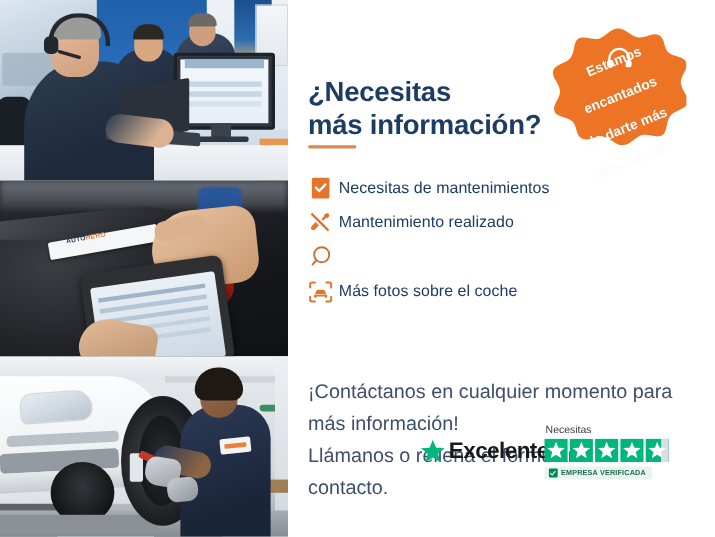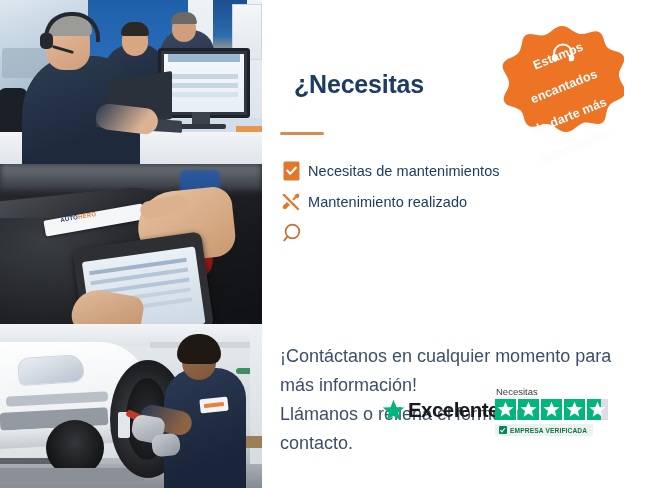--- a/index.html
+++ b/index.html
@@ -307,21 +307,20 @@
   .heading {
     position: absolute;
     left: 18px;
     top: 52px;
     width: 250px;
     font-size: 25px;
     line-height: 1.22;
     font-weight: bold;
     color: #1d3c64;
     letter-spacing: -0.2px;
-    margin-left: 14px;
   }
   .heading .l2 { display:block; }
 
   .rule {
     position: absolute;
     left: 18px;
     top: 132px;
     width: 44px;
     height: 3px;
     background: #d98b4f;
@@ -574,20 +573,21 @@
       <div class="p3-glove"></div>
       <div class="p3-glove2"></div>
     </div>
 
   </div>
 
   <div class="content">
 
     <h1 class="heading">
       <span>¿Necesitas</span>
+      <span class="l2">más información?</span>
     </h1>
 
     <div class="rule"></div>
 
     <div class="features">
 
       <div class="feature">
         <span class="feature-icon">
           <svg width="19" height="22" viewBox="0 0 19 22" aria-hidden="true">
             <path d="M3 1.5h13a1.5 1.5 0 0 1 1.5 1.5v16a1.5 1.5 0 0 1-1.5 1.5H3A1.5 1.5 0 0 1 1.5 19V3A1.5 1.5 0 0 1 3 1.5z" fill="#e3762b"></path>
@@ -614,20 +614,35 @@
 
       <div class="feature">
         <span class="feature-icon">
           <svg width="21" height="21" viewBox="0 0 22 22" aria-hidden="true">
             <circle cx="12" cy="9" r="7.2" fill="none" stroke="#c9703a" stroke-width="1.8"></circle>
             <path d="M6.7 14.4L3.4 18.2" stroke="#c9703a" stroke-width="2" stroke-linecap="round"></path>
           </svg>
         </span>
       </div>
 
+      <div class="feature">
+        <span class="feature-icon">
+          <svg width="23" height="21" viewBox="0 0 24 22" aria-hidden="true">
+            <g stroke="#e3762b" stroke-width="1.9" stroke-linecap="round" fill="none">
+              <path d="M2 6.6V3.6A1.6 1.6 0 0 1 3.6 2h3"></path>
+              <path d="M17.4 2h3A1.6 1.6 0 0 1 22 3.6v3"></path>
+              <path d="M22 15.4v3a1.6 1.6 0 0 1-1.6 1.6h-3"></path>
+              <path d="M6.6 20h-3A1.6 1.6 0 0 1 2 18.4v-3"></path>
+            </g>
+            <path d="M5.8 13.6h12.4v2.1a.7.7 0 0 1-.7.7h-1a.7.7 0 0 1-.7-.7v-.5H8.2v.5a.7.7 0 0 1-.7.7h-1a.7.7 0 0 1-.7-.7z" fill="#e3762b"></path>
+            <path d="M6.6 13.1l1.5-3.5a1.5 1.5 0 0 1 1.4-.9h5a1.5 1.5 0 0 1 1.4.9l1.5 3.5z" fill="#e3762b"></path>
+          </svg>
+        </span>
+        <span class="feature-label">Más fotos sobre el coche</span>
+      </div>
 
 
     </div>
 
     <p class="para">
       <span>¡Contáctanos en cualquier momento para más información!</span>
       <span>Llámanos o rellena el formulario de contacto.</span>
     </p>
 
     <div class="tp">

